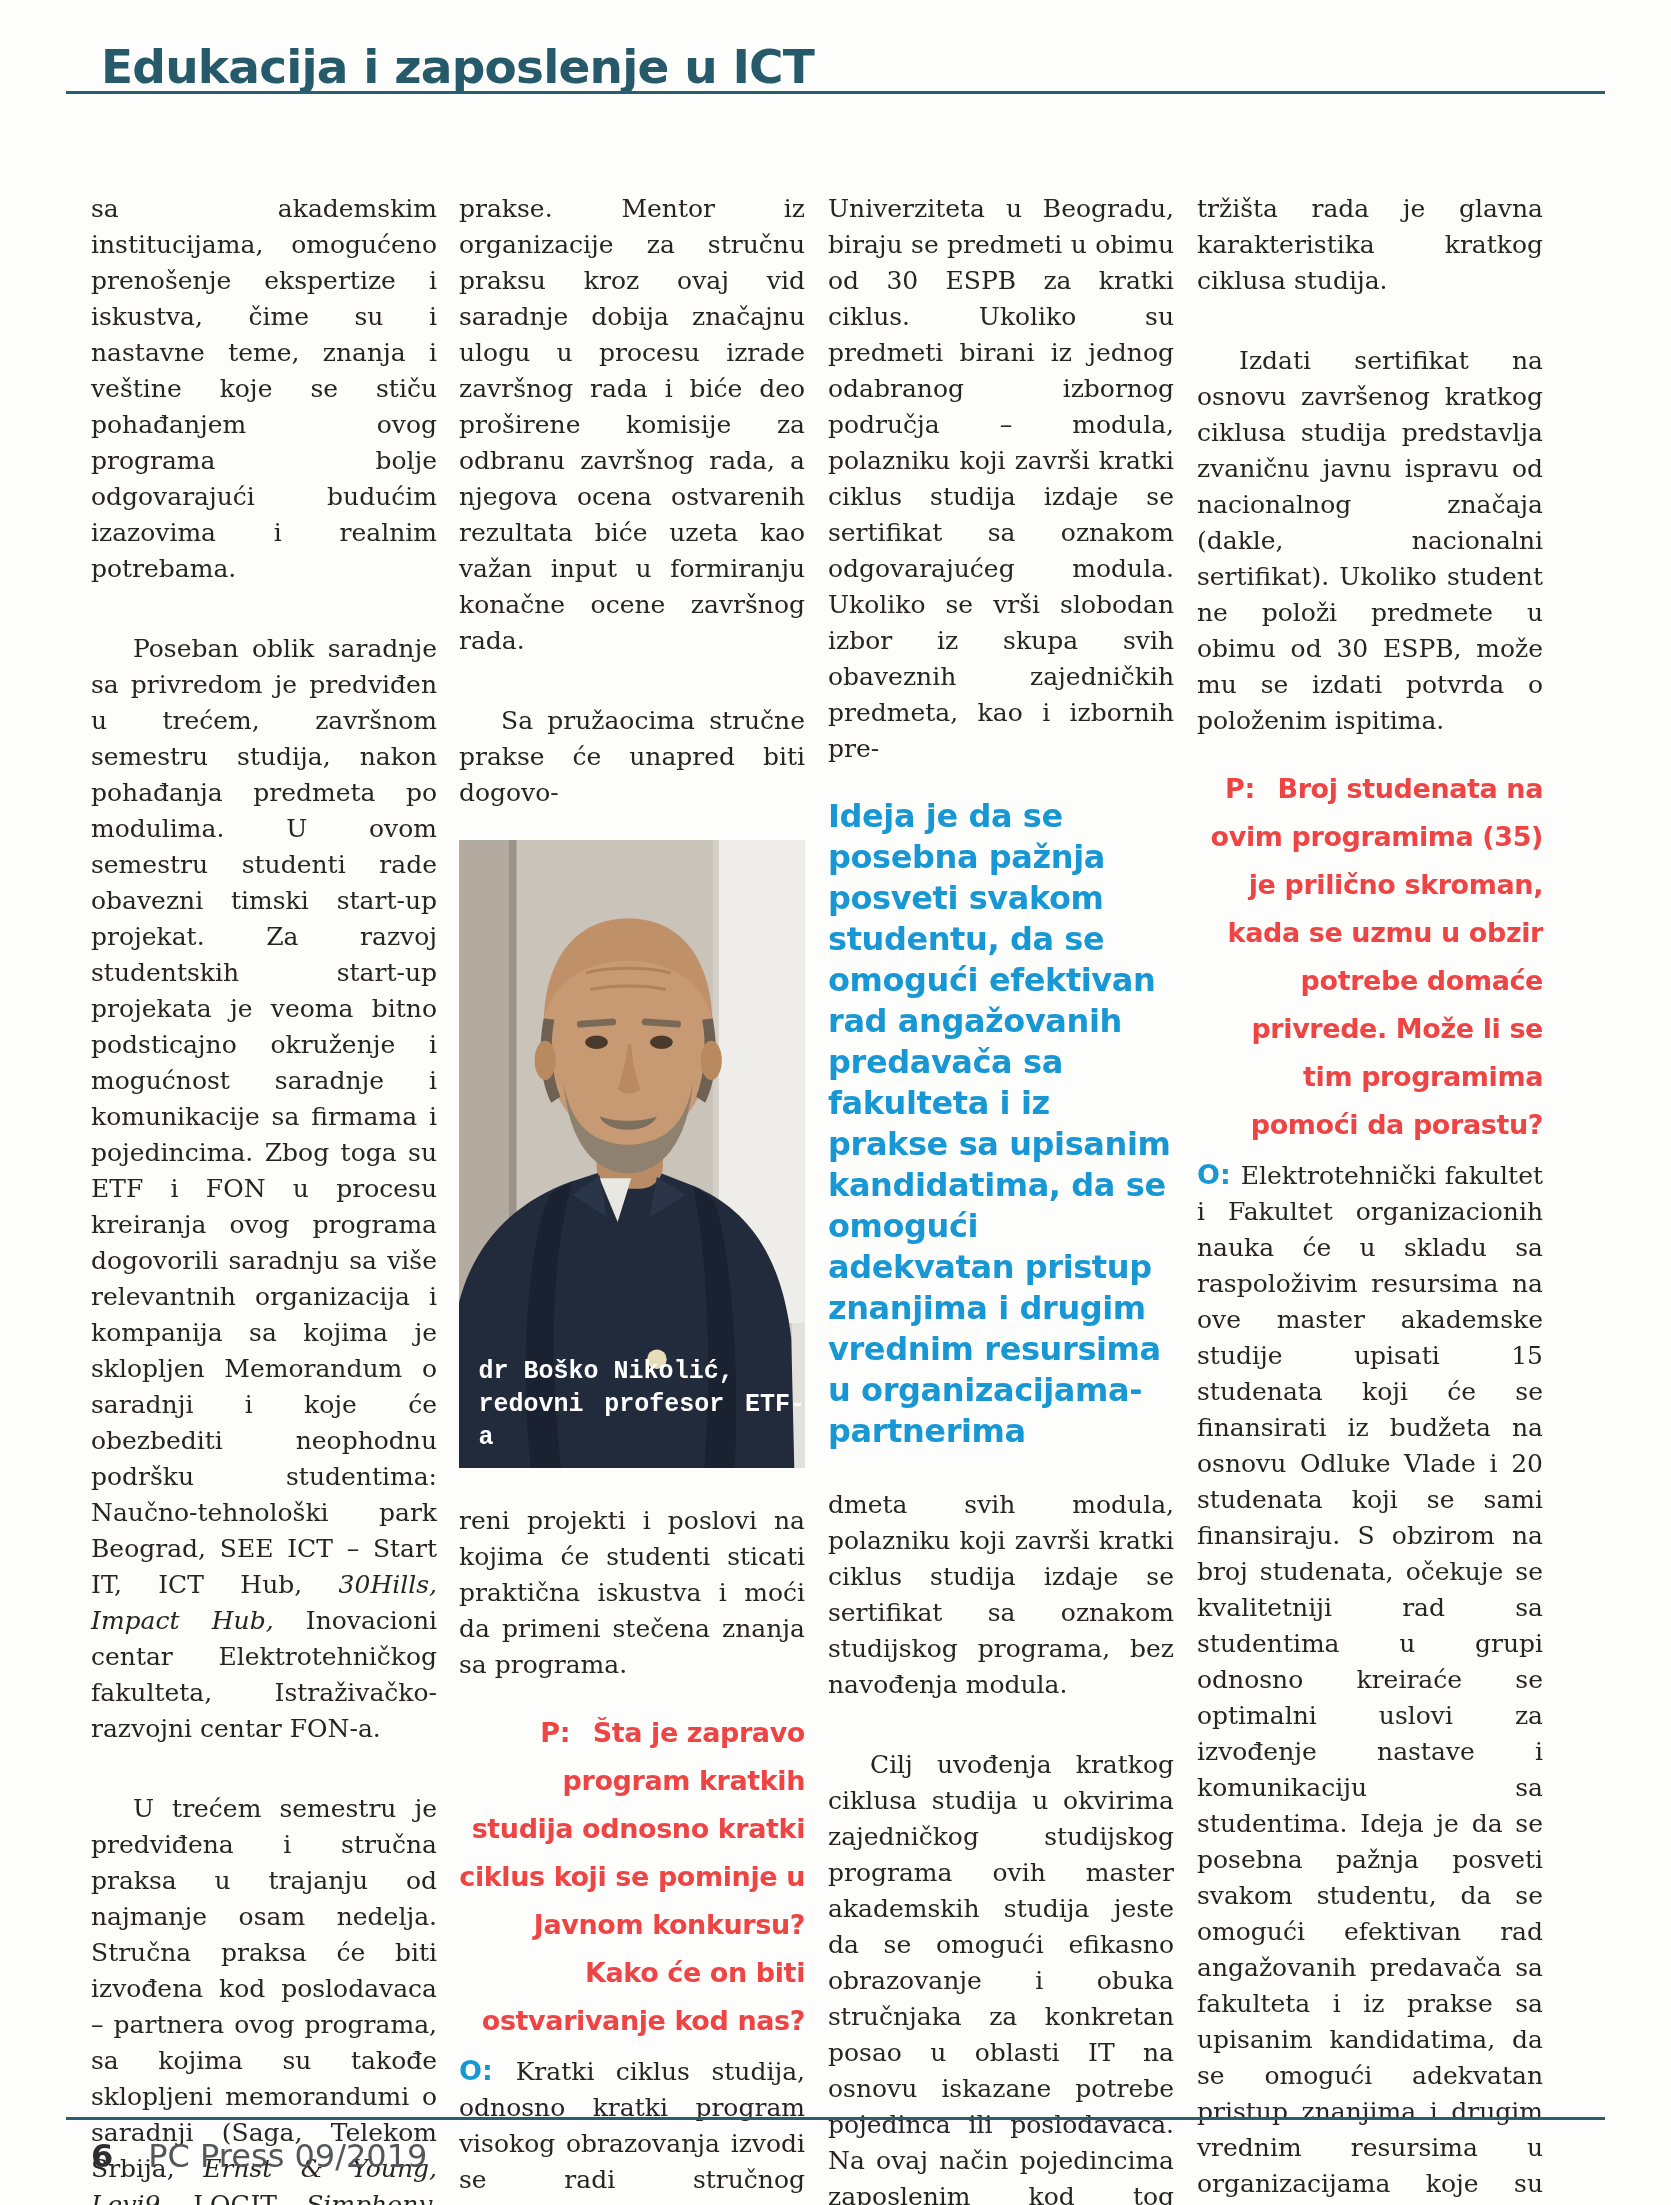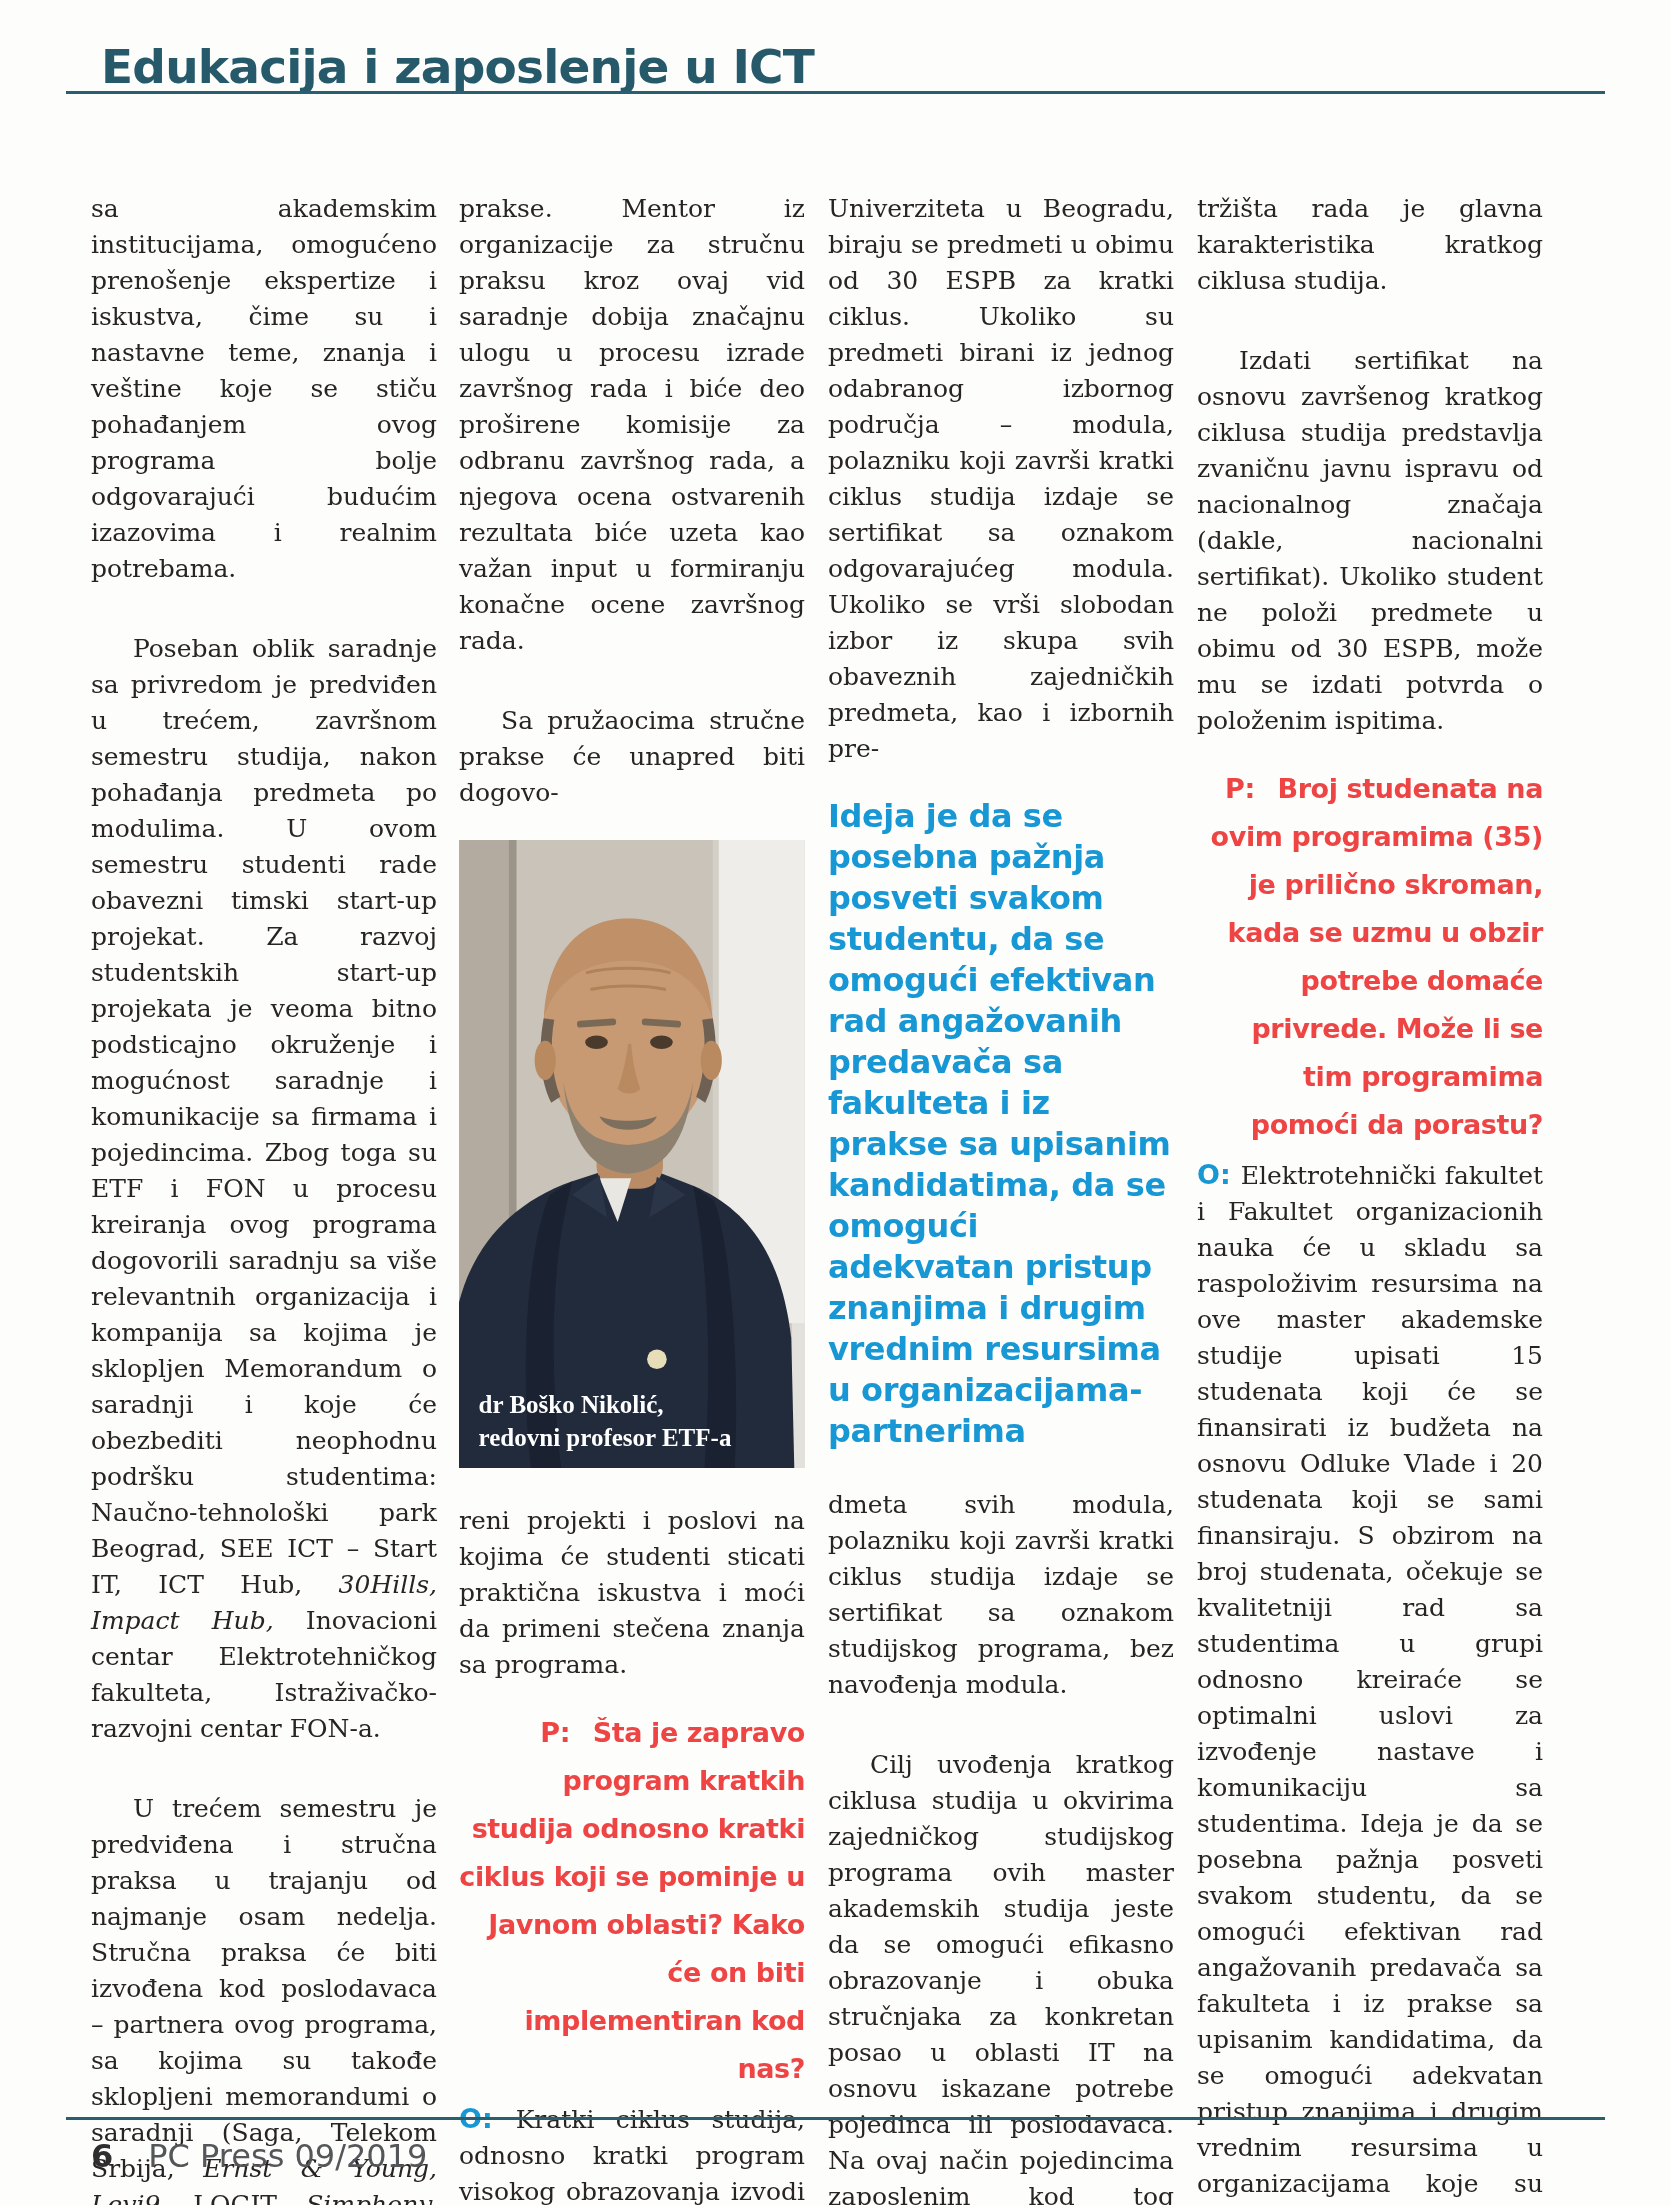--- a/index.html
+++ b/index.html
@@ -22,21 +22,21 @@
   .q-prefix{display:inline-block;margin-right:22.6px;}
   .answer-prefix{font-family:"DejaVu Sans",sans-serif;font-weight:bold;font-size:27px;
         color:#1897d5;}
   .pull-quote{font-family:"DejaVu Sans",sans-serif;font-weight:bold;font-size:32px;
         line-height:41px;letter-spacing:-0.4px;color:#1897d5;text-align:left;
         margin:29px 0 35px 0;}
   .photo{position:relative;width:346px;height:628px;margin:29px 0 35px 0;overflow:hidden;
         background:linear-gradient(100deg,#b9b3aa 0%,#cfc9c0 35%,#e4e1db 70%,#f1efec 100%);}
   .photo svg{position:absolute;left:0;top:0;}
   .caption{position:absolute;left:19.6px;bottom:13.6px;
-        font-family:Liberation Serif, serif;font-weight:bold;font-size:25px;line-height:33px;
+        font-family:Liberation Mono, monospace;font-weight:bold;font-size:25px;line-height:33px;
         color:#ffffff;}
   .footer{position:absolute;left:91px;top:2137px;font-family:"DejaVu Sans",sans-serif;
         font-size:32px;color:#55565a;text-align:right;}
   .footer .pgnum{font-weight:bold;color:#2e2e30;margin-right:35px;}
 </style>
 </head>
 <body>
 
 <div class="page">
 
@@ -107,21 +107,21 @@
         <div>dr Boško Nikolić,</div>
         <div>redovni profesor ETF-a</div>
       </div>
     </div>
 
     <div>
         <p>reni projekti i poslovi na kojima će studenti sticati praktična iskustva i moći da primeni stečena znanja sa programa.</p>
       </div>
 
     <div class="q-block">
-      <span class="q-prefix">P:</span><span>Šta je zapravo program kratkih studija odnosno kratki ciklus koji se pominje u Javnom oblasti? Kako će on biti implementiran kod nas?</span>
+      <span class="q-prefix">P:</span><span>Šta je zapravo program kratkih studija odnosno kratki ciklus koji se pominje u Javnom konkursu? Kako će on biti ostvarivanje kod nas?</span>
     </div>
     <div>
         <p><span class="answer-prefix">O: </span><span>Kratki ciklus studija, odnosno kratki program visokog obrazovanja izvodi se radi stručnog osposobljavanja studenata koje omogućava njihovo brže i lakše uključivanje u radni proces, sticanjem potrebnih znanja i kompetencija na osnovu jasno definisanih ciljeva i ishoda učenja.</span></p>
       </div>
   </div>
 
   <div class="col" style="left:828px;">
     <div>
         <p>Univerziteta u Beogradu, biraju se predmeti u obimu od 30 ESPB za kratki ciklus. Ukoliko su predmeti birani iz jednog odabranog izbornog područja – modula, polazniku koji završi kratki ciklus studija izdaje se sertifikat sa oznakom odgovarajućeg modula. Ukoliko se vrši slobodan izbor iz skupa svih obaveznih zajedničkih predmeta, kao i izbornih pre-</p>
       </div>

